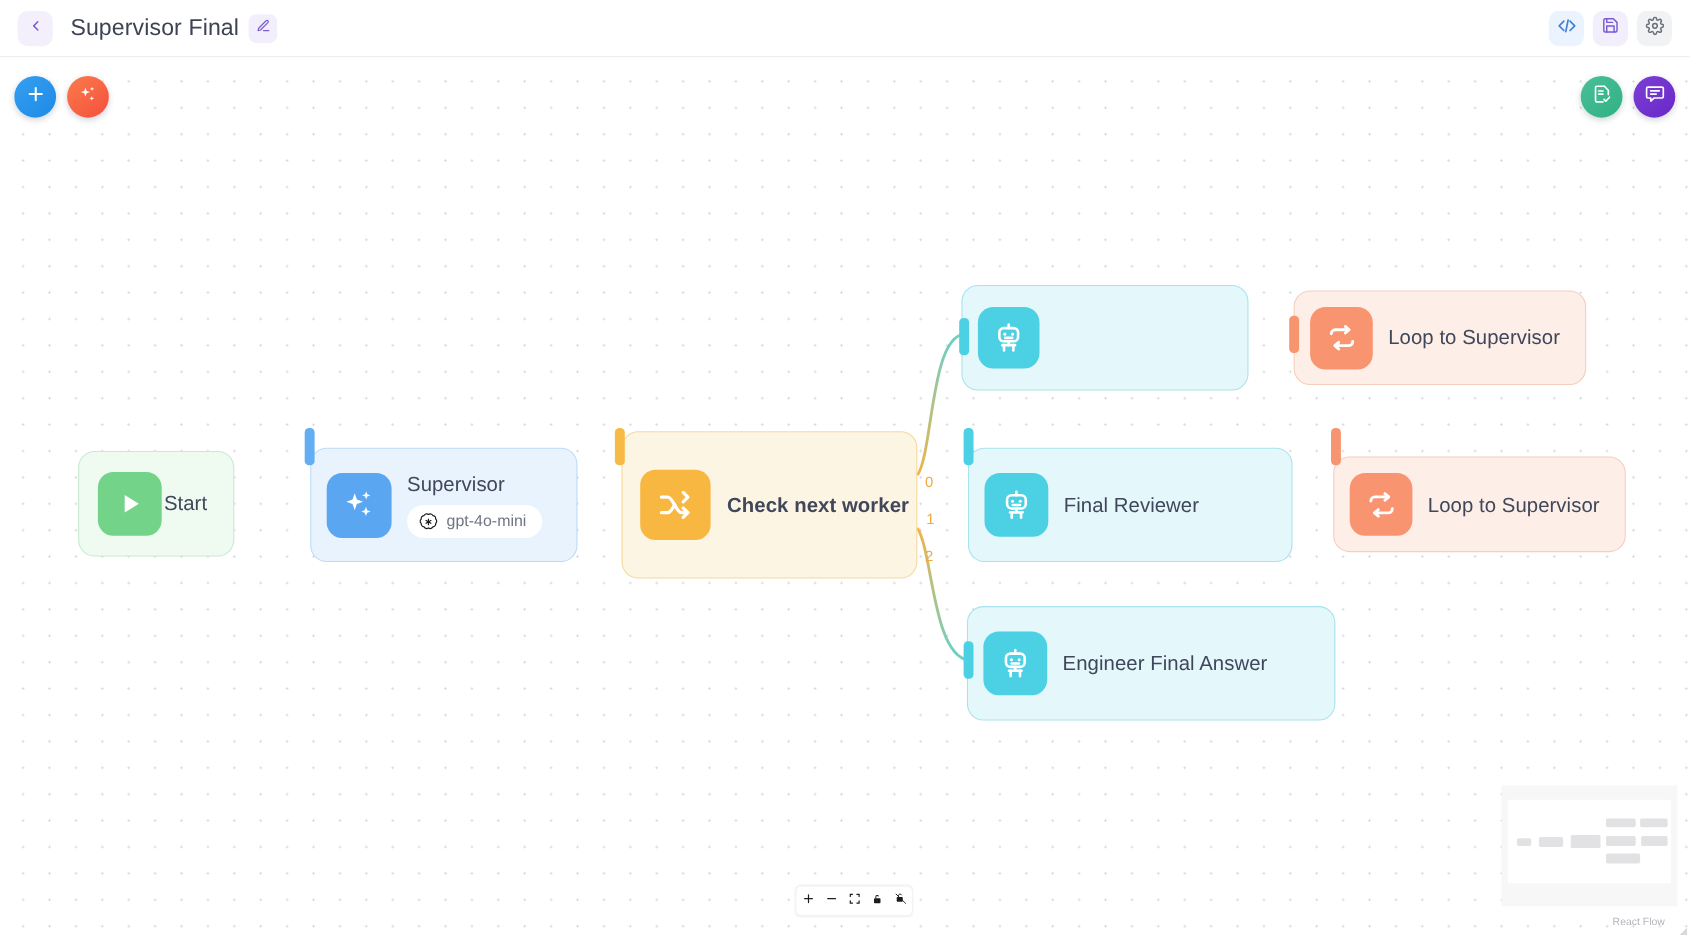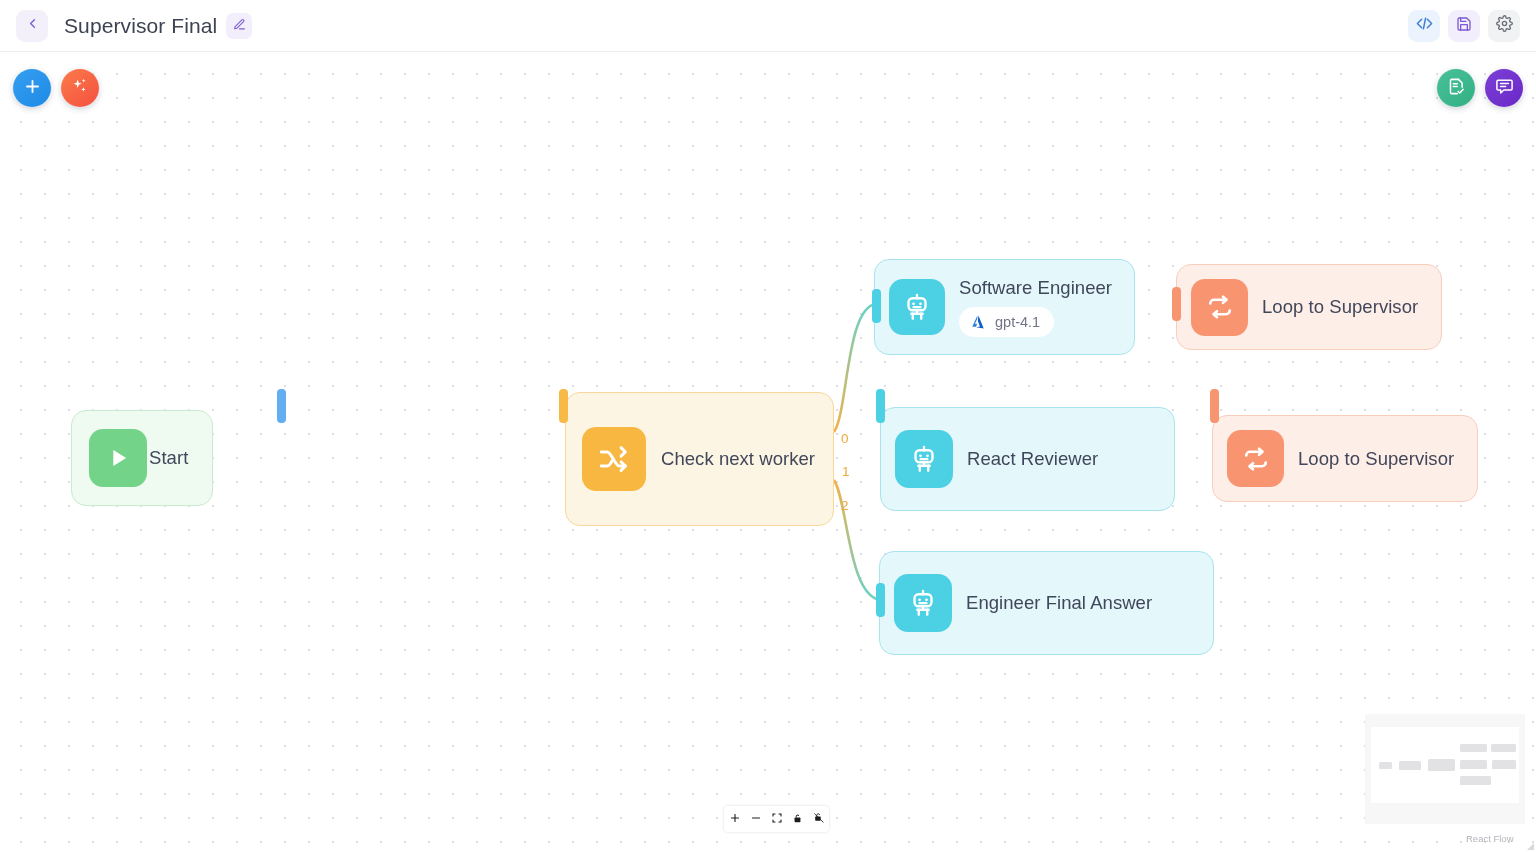--- a/index.html
+++ b/index.html
@@ -373,23 +373,44 @@
       <svg width="28" height="28" viewBox="0 0 24 24" fill="#ffffff">
         <path d="M8 5.2v13.6l11-6.8z"></path>
       </svg>
     </div>
     <div class="node-body" style="margin-left:2px;">
       <div class="node-title">Start</div>
     </div>
   </div>
 
   <div class="handle h-blue" style="left:277px; top:337px;"></div>
+  <div class="node n-blue" style="left:282px; top:355px; width:243px; height:104px; padding:0 0 0 14px;">
+    <div class="node-icon" style="width:59px;height:59px;">
+      <svg width="34" height="34" viewBox="0 0 24 24" fill="#ffffff">
+        <path d="M8.8 4.6 10.2 8.6 14.2 10 10.2 11.4 8.8 15.4 7.4 11.4 3.4 10 7.4 8.6z"></path>
+        <path d="M16.2 3.2 16.9 5.2 18.9 5.9 16.9 6.6 16.2 8.6 15.5 6.6 13.5 5.9 15.5 5.2z"></path>
+        <path d="M16.0 13.2 16.8 15.4 19.0 16.2 16.8 17.0 16.0 19.2 15.2 17.0 13.0 16.2 15.2 15.4z"></path>
+      </svg>
+    </div>
+    <div class="node-body" style="margin-left:14px;">
+      <div class="node-title">Supervisor</div>
+      <div class="model-badge">
+        <span class="mb-logo">
+          <svg width="19" height="19" viewBox="0 0 24 24" fill="none" stroke="#1b1b1d" stroke-width="1.35" stroke-linejoin="round">
+            <path d="M12 3.4c1.9-1.4 4.3-.5 5.1 1.3 2 .1 3.5 1.9 3.2 3.9 1.6 1.3 1.6 3.8 0 5.1.3 2-1.2 3.8-3.2 3.9-.8 1.8-3.2 2.7-5.1 1.3-1.9 1.4-4.3.5-5.1-1.3-2-.1-3.5-1.9-3.2-3.9-1.6-1.3-1.6-3.8 0-5.1-.3-2 1.2-3.8 3.2-3.9.8-1.8 3.2-2.7 5.1-1.3z"></path>
+            <path d="M12 8.2v7.6M8.7 10.1l6.6 3.8M8.7 13.9l6.6-3.8"></path>
+          </svg>
+        </span>
+        <span class="mb-text">gpt-4o-mini</span>
+      </div>
+    </div>
+  </div>
 
   <div class="handle h-amber" style="left:559px; top:337px;"></div>
-  <div class="node n-amber" style="left:565px; top:340px; width:269px; height:134px; padding:0 0 0 16px;">
+  <div class="node n-amber" style="left:565px; top:340px; width:269px; height:134px; padding:0 0 0 16px;font-weight:bold;">
     <div class="node-icon" style="width:64px;height:64px;">
       <svg width="34" height="34" viewBox="0 0 24 24" fill="none" stroke="#ffffff" stroke-width="2.1" stroke-linecap="round" stroke-linejoin="round">
         <path d="M3 7h4.2c1.6 0 2.6 2.2 4.3 5s2.7 5 4.3 5H20"></path>
         <path d="M3 17h4.2c1.6 0 2.6-2.2 4.3-5"></path>
         <polyline points="17 4 20 7 17 10"></polyline>
         <polyline points="17 14 20 17 17 20"></polyline>
       </svg>
     </div>
     <div class="node-body" style="margin-left:15px;">
       <div class="node-title">Check next worker</div>
@@ -404,32 +425,20 @@
         <rect x="5.2" y="5" width="13.6" height="9.6" rx="3.2"></rect>
         <circle cx="9.2" cy="9.4" r="1.1" fill="#ffffff" stroke="none"></circle>
         <circle cx="14.8" cy="9.4" r="1.1" fill="#ffffff" stroke="none"></circle>
         <line x1="9.4" y1="12.1" x2="14.6" y2="12.1"></line>
         <line x1="12" y1="14.6" x2="12" y2="17.4"></line>
         <line x1="7.4" y1="17.4" x2="16.6" y2="17.4"></line>
         <line x1="8.6" y1="17.4" x2="8.6" y2="21.3"></line>
         <line x1="15.4" y1="17.4" x2="15.4" y2="21.3"></line>
       </svg>
     </div>
-    <div class="node-body" style="margin-left:14px;">
-      <div class="node-title">Software Engineer</div>
-      <div class="model-badge">
-        <span class="mb-logo">
-          <svg width="18" height="18" viewBox="0 0 24 24">
-            <path d="M11.2 3.2 4.4 18.3l5.0-.0 1.5-3.9-3.0-.0 3.3-7.1z" fill="#2f7fe0"></path>
-            <path d="M12.6 3.2 19.6 20.8 9.4 18.9l5.2-.9-2.8-7.3z" fill="#0f5fc4"></path>
-          </svg>
-        </span>
-        <span class="mb-text">gpt-4.1</span>
-      </div>
-    </div>
   </div>
 
   <div class="handle h-coral" style="left:1172px; top:235px;"></div>
   <div class="node n-coral" style="left:1176px; top:212px; width:266px; height:86px; padding:0 0 0 14px;">
     <div class="node-icon" style="width:57px;height:57px;">
       <svg width="30" height="30" viewBox="0 0 24 24" fill="none" stroke="#ffffff" stroke-width="2.1" stroke-linecap="round" stroke-linejoin="round">
         <path d="M4.2 9.2a3 3 0 0 1 3-3h9.6"></path>
         <polyline points="14.4 3.8 17.2 6.2 14.4 8.6"></polyline>
         <path d="M19.8 14.8a3 3 0 0 1-3 3H7.2"></path>
         <polyline points="9.6 20.2 6.8 17.8 9.6 15.4"></polyline>
@@ -449,21 +458,21 @@
         <circle cx="9.2" cy="9.4" r="1.1" fill="#ffffff" stroke="none"></circle>
         <circle cx="14.8" cy="9.4" r="1.1" fill="#ffffff" stroke="none"></circle>
         <line x1="9.4" y1="12.1" x2="14.6" y2="12.1"></line>
         <line x1="12" y1="14.6" x2="12" y2="17.4"></line>
         <line x1="7.4" y1="17.4" x2="16.6" y2="17.4"></line>
         <line x1="8.6" y1="17.4" x2="8.6" y2="21.3"></line>
         <line x1="15.4" y1="17.4" x2="15.4" y2="21.3"></line>
       </svg>
     </div>
     <div class="node-body" style="margin-left:14px;">
-      <div class="node-title">React Reviewer</div>
+      <div class="node-title">Final Reviewer</div>
     </div>
   </div>
 
   <div class="handle h-coral" style="left:1210px; top:337px;"></div>
   <div class="node n-coral" style="left:1212px; top:363px; width:266px; height:87px; padding:0 0 0 14px;">
     <div class="node-icon" style="width:57px;height:57px;">
       <svg width="30" height="30" viewBox="0 0 24 24" fill="none" stroke="#ffffff" stroke-width="2.1" stroke-linecap="round" stroke-linejoin="round">
         <path d="M4.2 9.2a3 3 0 0 1 3-3h9.6"></path>
         <polyline points="14.4 3.8 17.2 6.2 14.4 8.6"></polyline>
         <path d="M19.8 14.8a3 3 0 0 1-3 3H7.2"></path>

